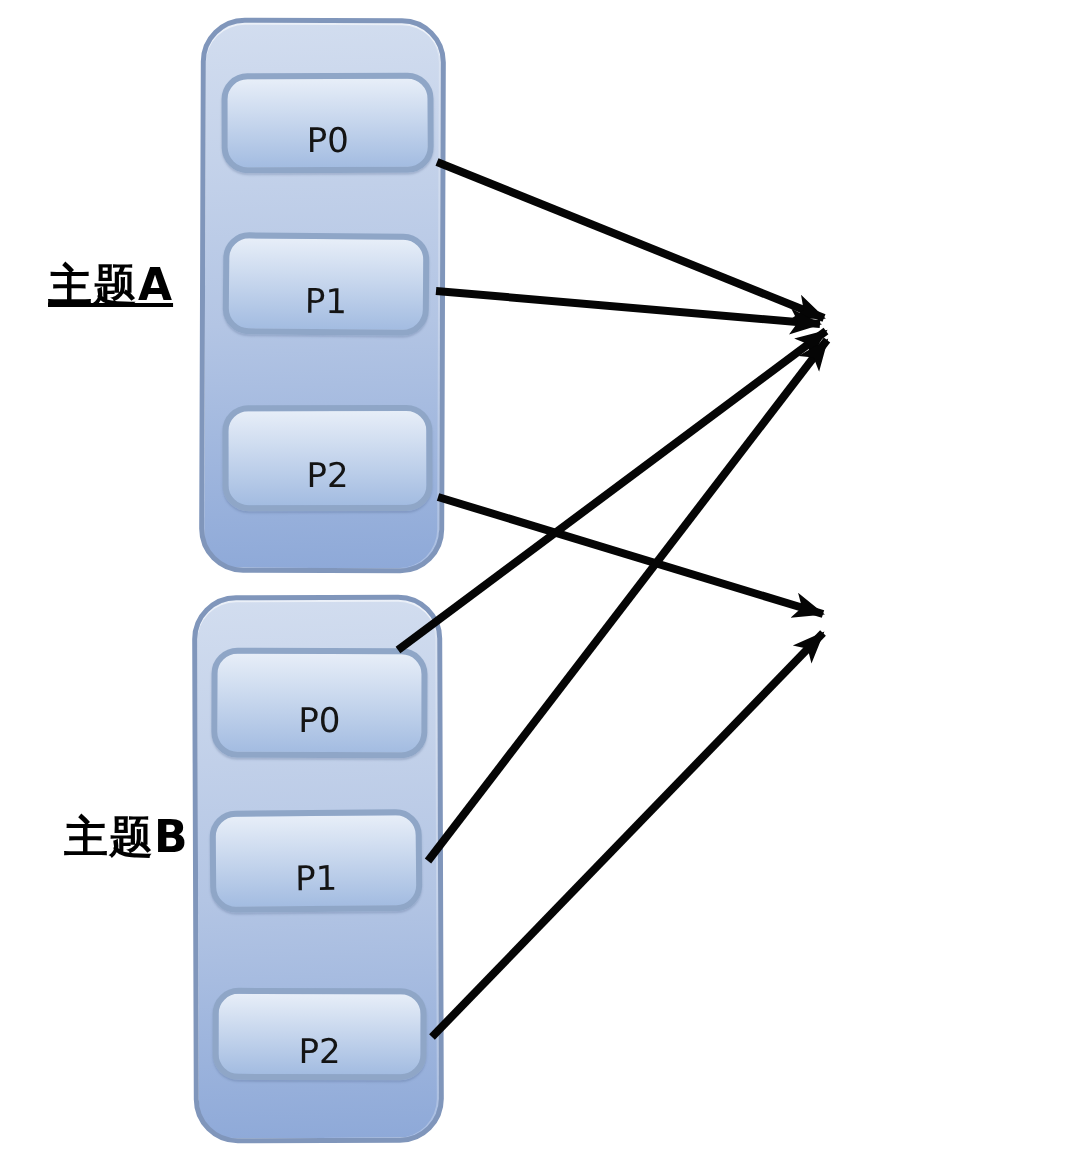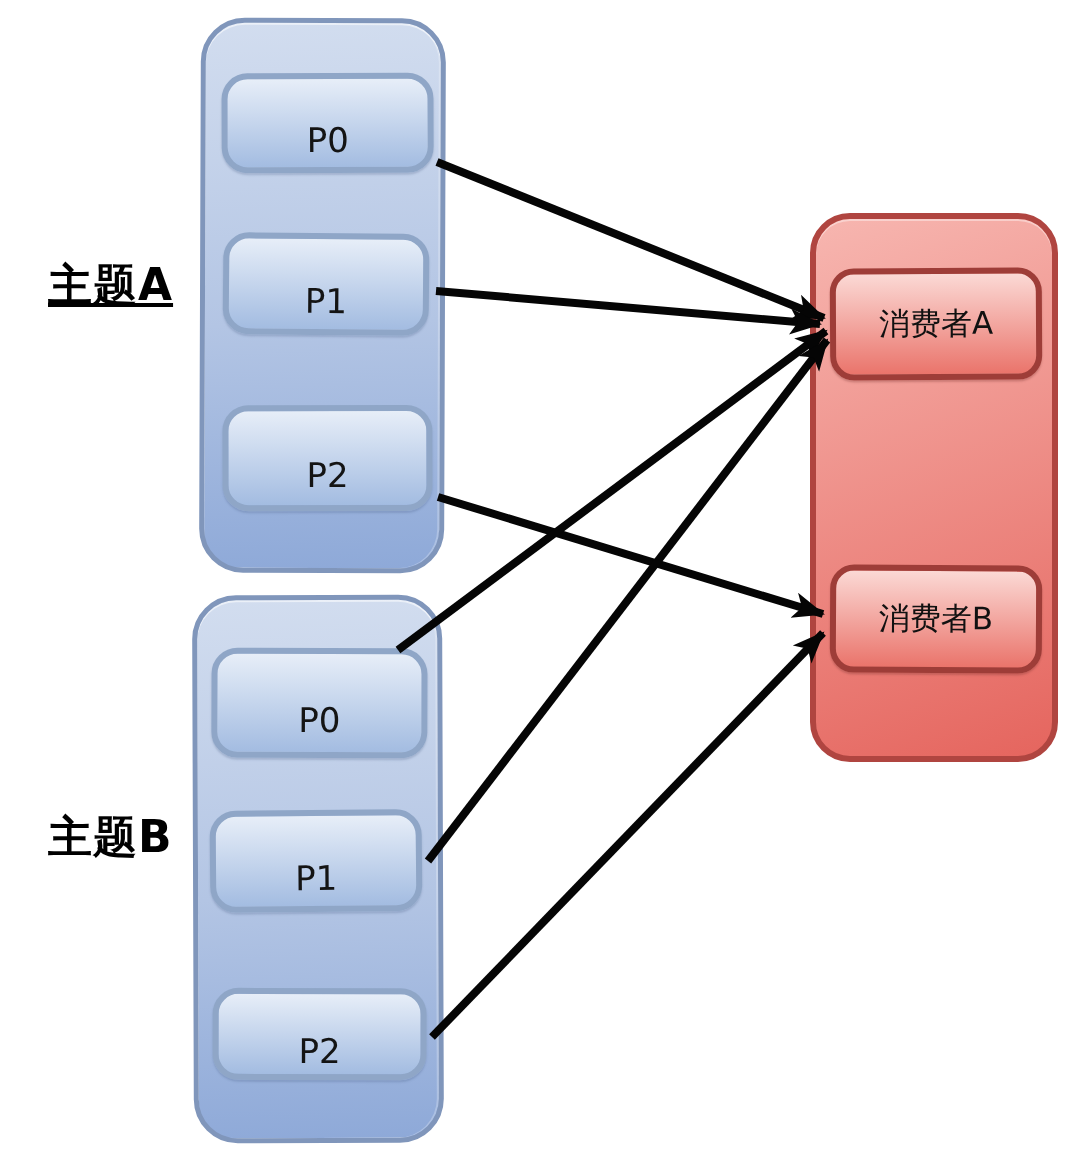--- a/index.html
+++ b/index.html
@@ -33,21 +33,21 @@
 
   .topic-label {
     position: absolute;
     font-size: 44px;
     font-weight: 800;
     color: var(--text);
     letter-spacing: 1px;
     white-space: nowrap;
   }
   #topic-a-label { left: 48px; top: 256px; text-decoration: underline; }
-  #topic-b-label { left: 48px; top: 808px; }
+  #topic-b-label { left: 64px; top: 808px; }
 
   .topic-container {
     position: absolute;
     border: 5px solid var(--topic-border);
     border-radius: 44px;
     background: linear-gradient(178deg,
       var(--topic-fill-top) 0%,
       var(--topic-fill-mid) 55%,
       var(--topic-fill-bottom) 100%);
     box-shadow: inset 0 2px 0 rgba(255,255,255,0.55), inset -2px 0 0 rgba(255,255,255,0.25);
@@ -153,28 +153,20 @@
       <span class="partition-text">P0</span>
     </div>
     <div class="partition-box" id="topic-b-p1">
       <span class="partition-text">P1</span>
     </div>
     <div class="partition-box" id="topic-b-p2">
       <span class="partition-text">P2</span>
     </div>
   </div>
 
-  <div class="consumer-group-container">
-    <div class="consumer-box" id="consumer-a-box">
-      <span class="consumer-text">消费者A</span>
-    </div>
-    <div class="consumer-box" id="consumer-b-box">
-      <span class="consumer-text">消费者B</span>
-    </div>
-  </div>
 
   <svg class="arrows-layer" viewBox="0 0 1080 1165">
     <defs>
       <marker id="arrowhead" markerUnits="userSpaceOnUse" markerWidth="34" markerHeight="28" refX="30" refY="14" orient="auto">
         <path class="arrow-head-shape" d="M0,1 L32,14 L0,27 L8,14 Z"></path>
       </marker>
     </defs>
     <line class="arrow-line" x1="437" y1="162" x2="824" y2="318" marker-end="url(#arrowhead)"></line>
     <line class="arrow-line" x1="436" y1="291" x2="820" y2="324" marker-end="url(#arrowhead)"></line>
     <line class="arrow-line" x1="438" y1="497" x2="823" y2="614" marker-end="url(#arrowhead)"></line>

